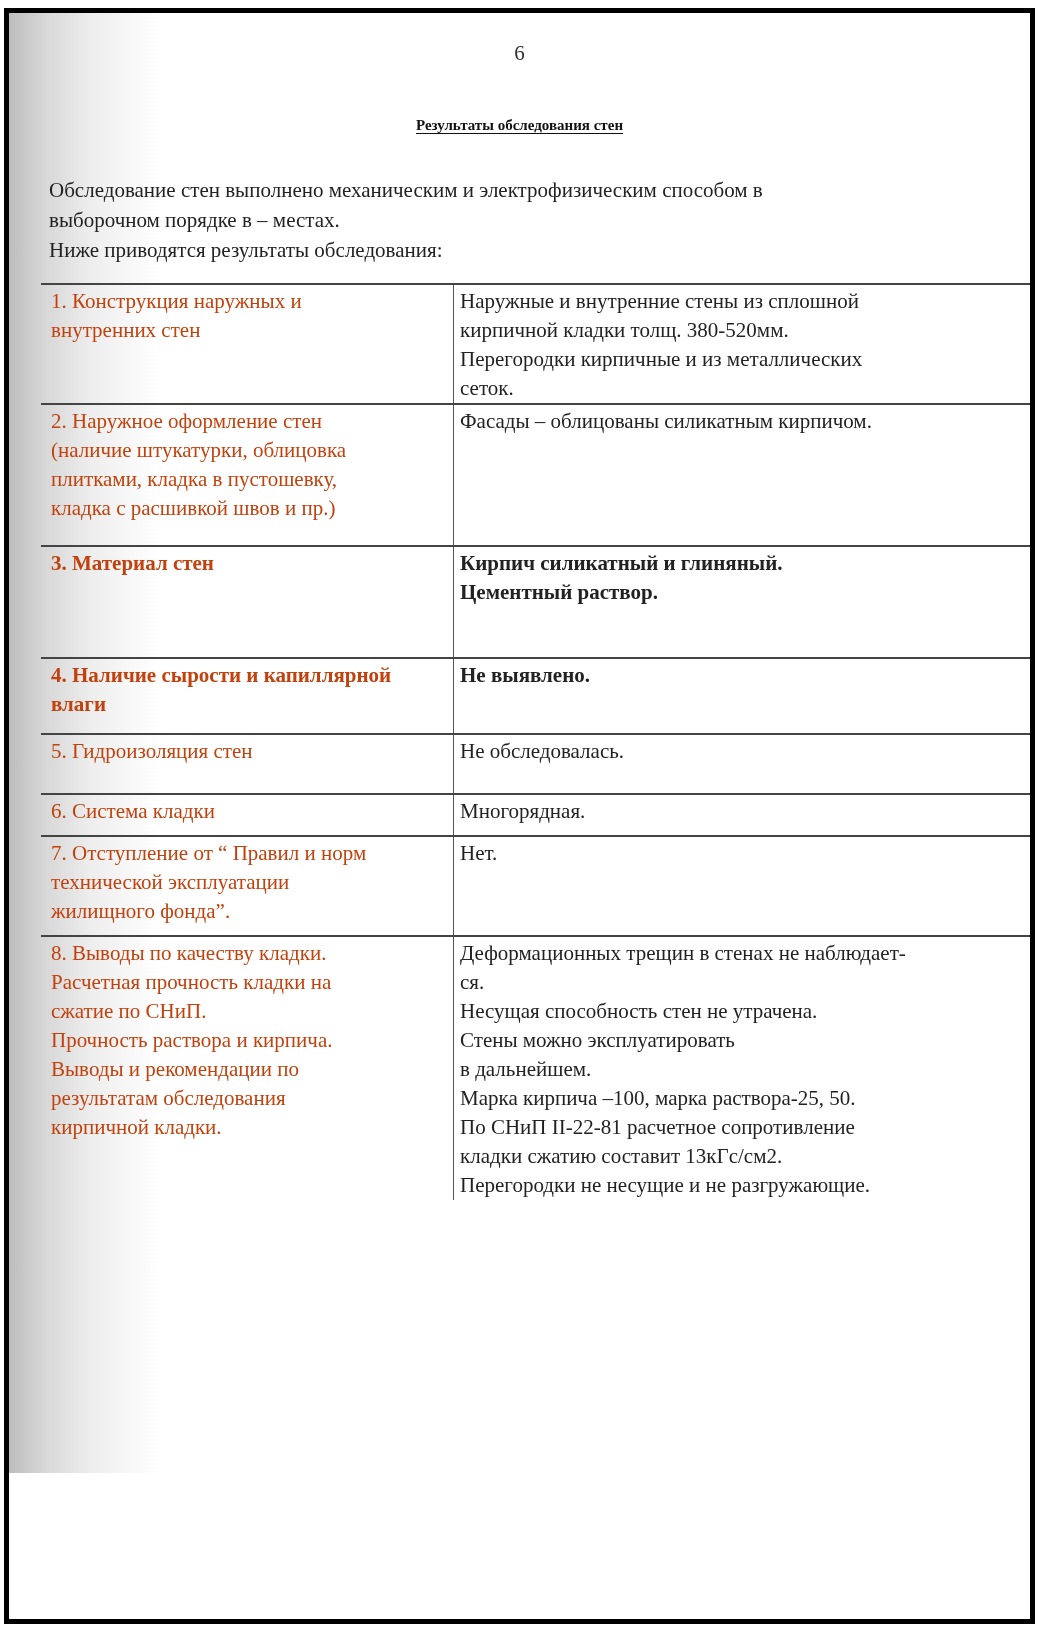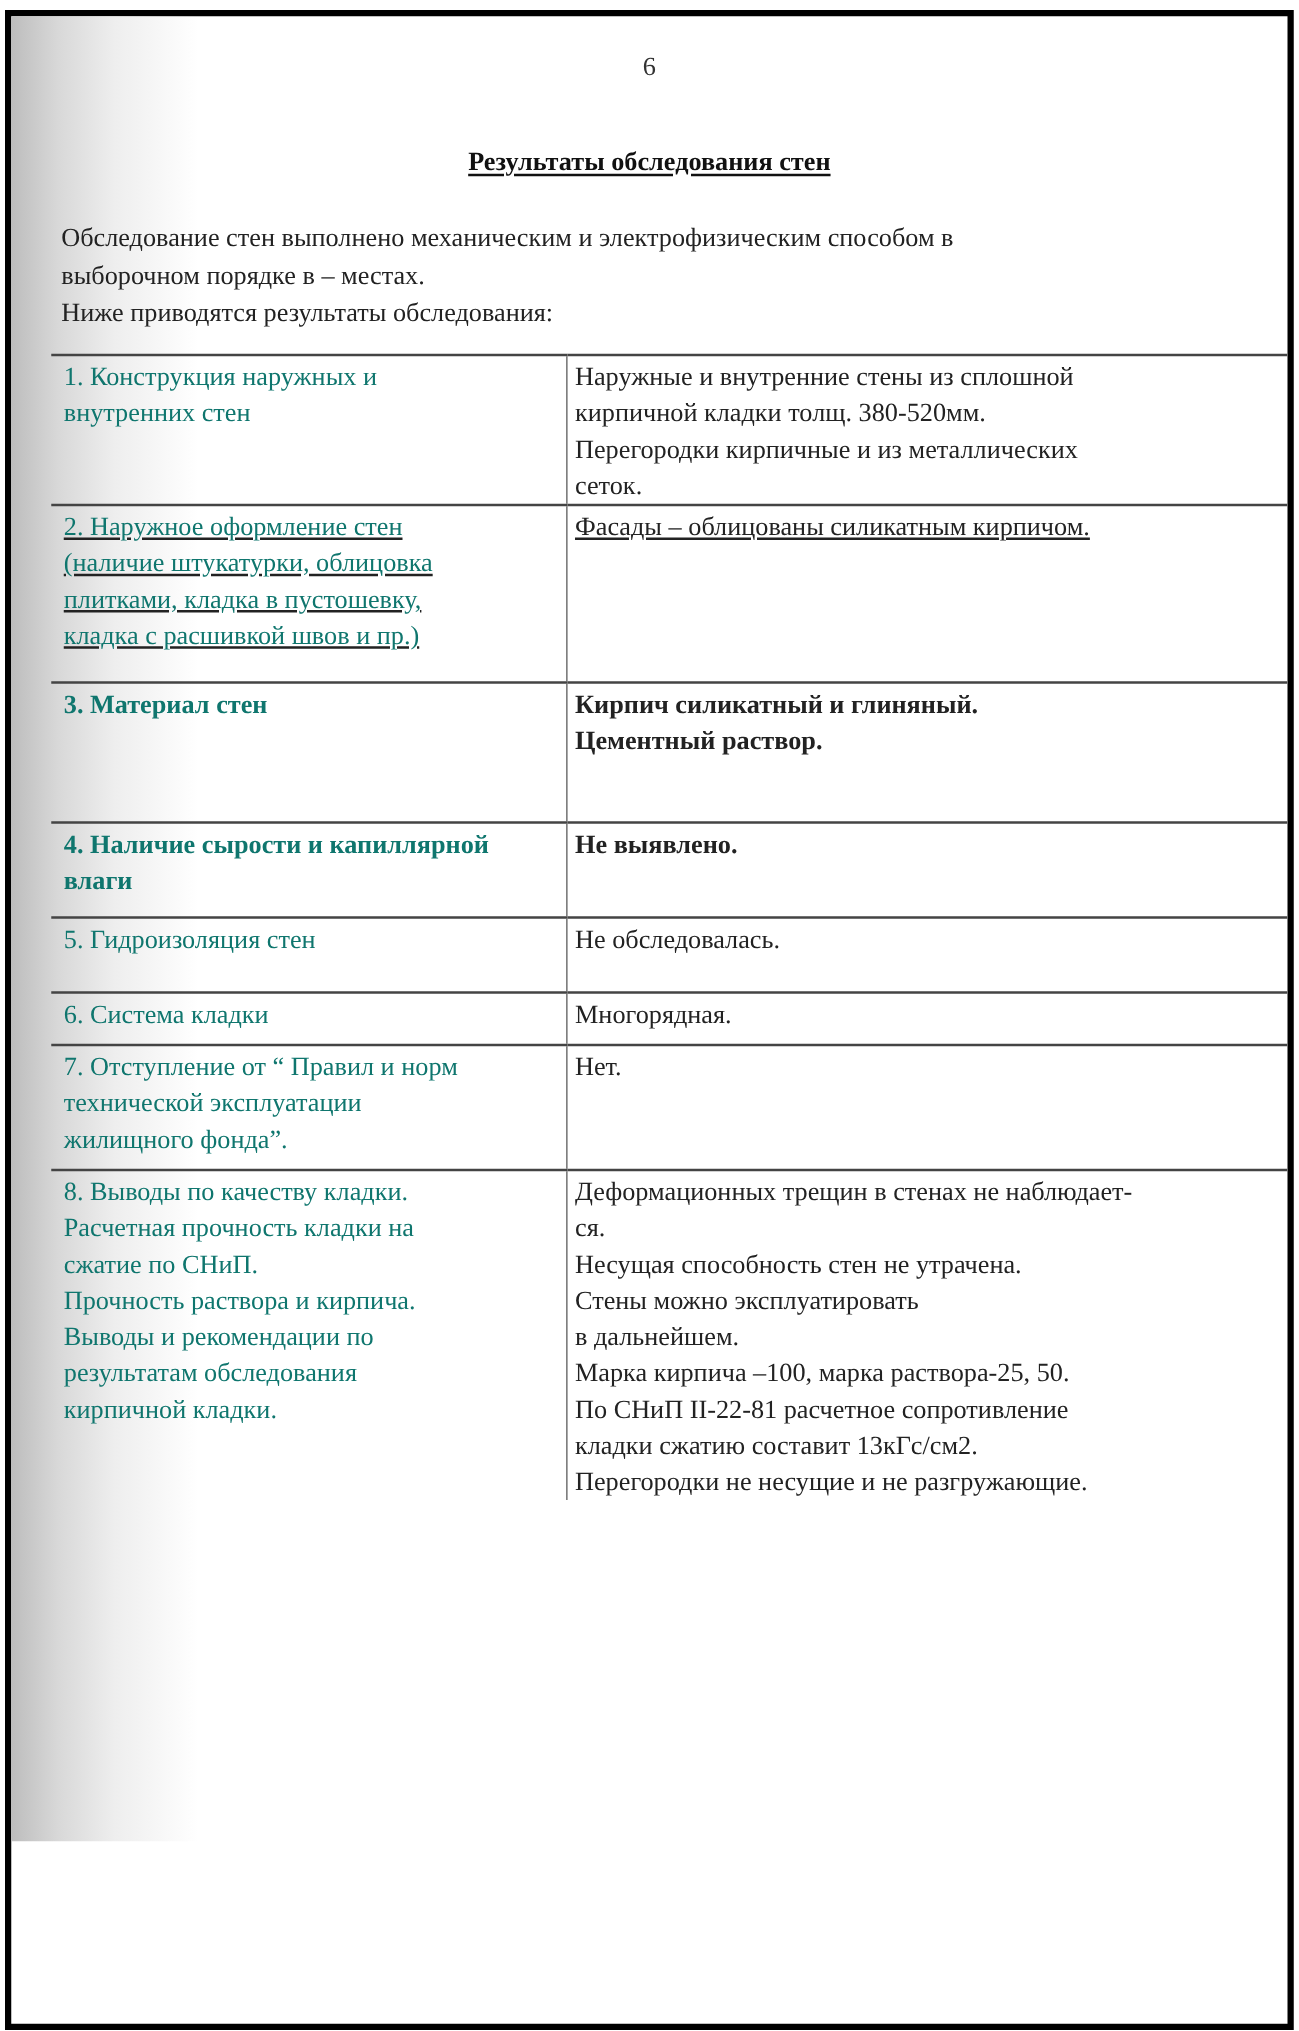--- a/index.html
+++ b/index.html
@@ -1,25 +1,25 @@
 <!DOCTYPE html>
 <html><head>
 <meta charset="utf-8">
 <style>
   html, body { margin: 0; padding: 0; background: #ffffff; }
   body { width: 1039px; height: 1625px; position: relative; overflow: hidden; font-family: "Liberation Serif", "DejaVu Serif", serif; color: #1a1a1a; }
   .frame { position: absolute; left: 4px; top: 8px; width: 1021px; height: 1606px; border: 5px solid #000; box-sizing: content-box; background: #fff; overflow: hidden; }
   .scan-shade { position: absolute; left: 0; top: 0; width: 150px; height: 1460px; background: linear-gradient(to right, #bdbdbd 0%, #d8d8d8 25%, #eeeeee 55%, rgba(255,255,255,0) 100%); pointer-events: none; }
   .page-number { position: absolute; left: 0; width: 100%; top: 28px; text-align: center; font-size: 21px; color: #333; }
-  .title { position: absolute; left: 0; width: 100%; top: 104px; text-align: center; font-size: 21px; font-weight: bold; text-decoration: underline; text-underline-offset: 3px; color: #111; }
+  .title { position: absolute; left: 0; width: 100%; top: 104px; text-align: center; font-size: 15px; font-weight: bold; text-decoration: underline; text-underline-offset: 3px; color: #111; }
   .intro { position: absolute; left: 40px; top: 162px; width: 900px; font-size: 21px; line-height: 30px; color: #222; }
   .intro p { margin: 0; }
   table.survey { position: absolute; left: 32px; top: 270px; width: 989px; border-collapse: collapse; font-size: 21px; line-height: 29px; color: #222; }
   table.survey td { vertical-align: top; border-top: 2px solid #444; padding: 2px 6px 0 6px; }
-  table.survey td.left { width: 396px; padding-left: 10px; color: #0f766e; }
+  table.survey td.left { width: 396px; padding-left: 10px; color: #c2410c; }
   table.survey td.right { border-left: 1.5px solid #555; }
   table.survey tr.last td { border-bottom: none; }
   .cell-line { display: block; }
 </style>
 </head>
 <body>
 
 <div class="frame">
   <div class="scan-shade"></div>
 
@@ -39,21 +39,21 @@
             <span class="cell-line">1. Конструкция наружных и</span>
             <span class="cell-line">внутренних стен</span>
           </td>
           <td class="right">
             <span class="cell-line">Наружные  и внутренние стены из  сплошной</span>
             <span class="cell-line">кирпичной кладки толщ. 380-520мм.</span>
             <span class="cell-line">Перегородки  кирпичные и из металлических</span>
             <span class="cell-line">сеток.</span>
           </td>
         </tr>
-        <tr style="height: 142px; text-decoration: underline;">
+        <tr style="height: 142px;">
           <td class="left">
             <span class="cell-line">2. Наружное оформление стен</span>
             <span class="cell-line">(наличие штукатурки, облицовка</span>
             <span class="cell-line">плитками, кладка в пустошевку,</span>
             <span class="cell-line">кладка с расшивкой швов и пр.)</span>
           </td>
           <td class="right">
             <span class="cell-line">Фасады –  облицованы силикатным кирпичом.</span>
           </td>
         </tr>

